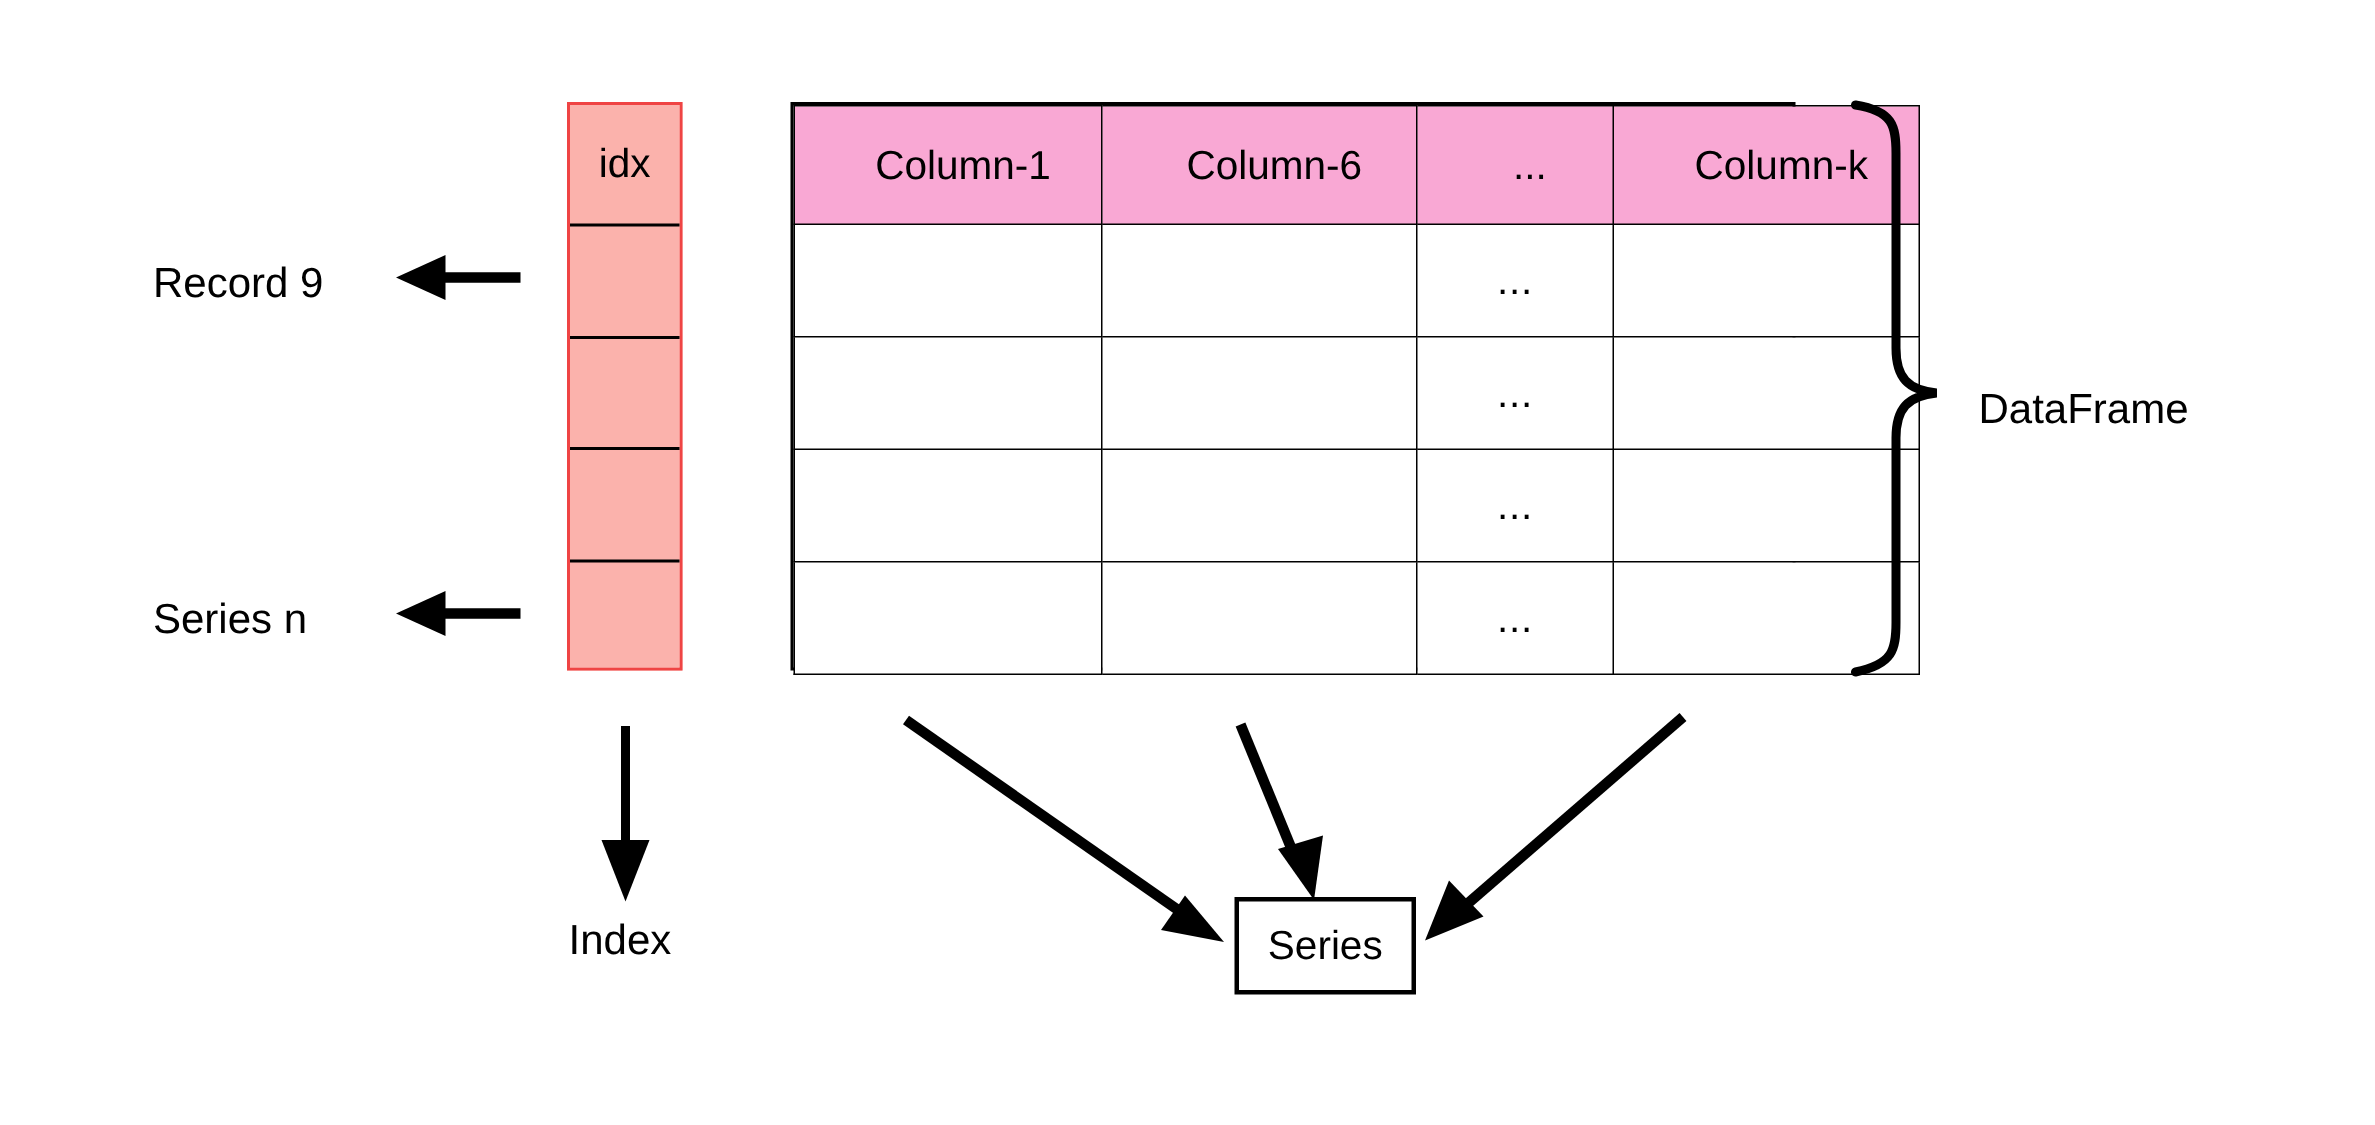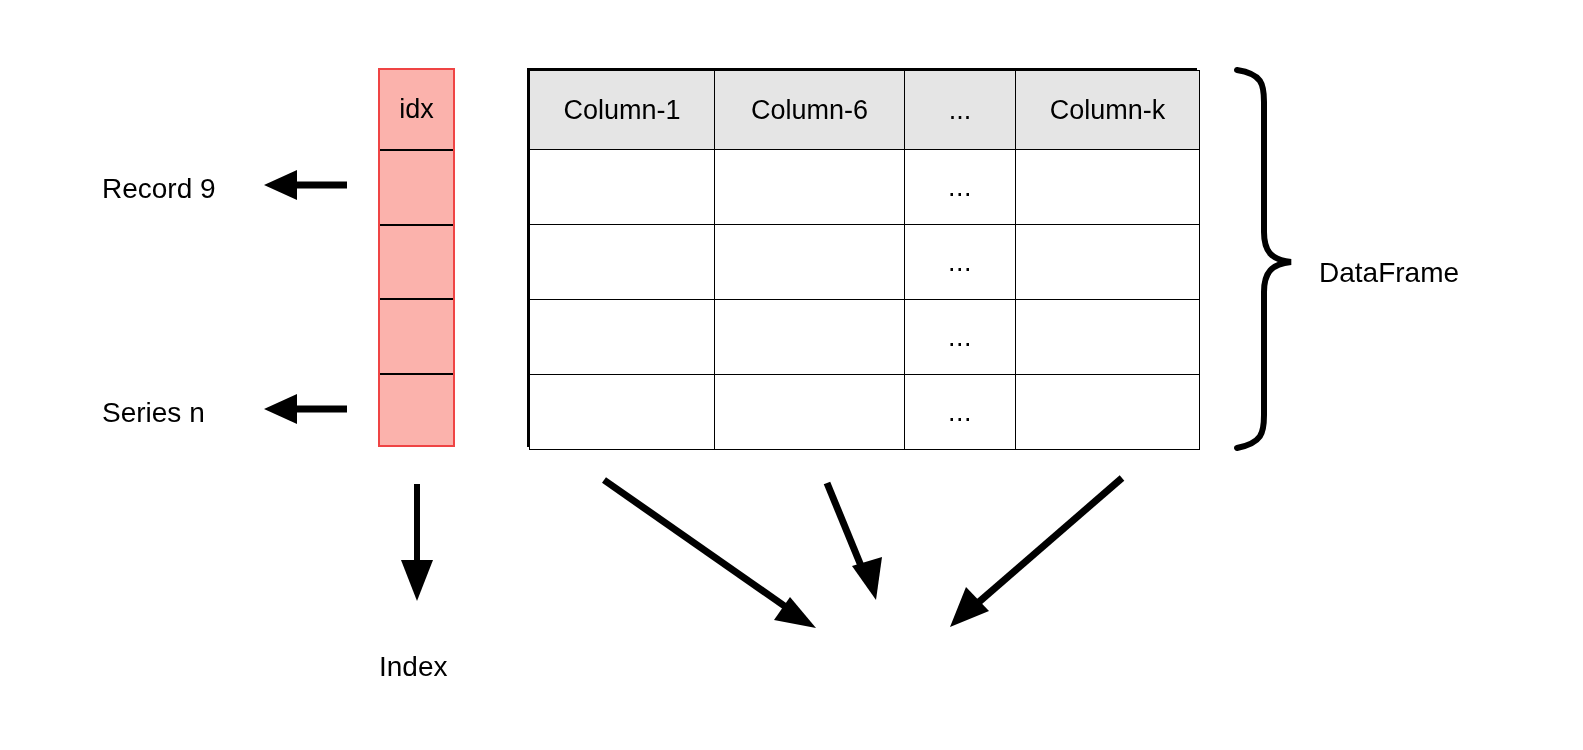--- a/index.html
+++ b/index.html
@@ -87,22 +87,23 @@
     padding: 0;
     text-align: center;
     vertical-align: middle;
     font-weight: normal;
     font-size: 27px;
     line-height: 1;
     color: #000000;
     background: #ffffff;
   }
   #dataframe-table th {
-    background: #e5e5e5;
+    background: #f9a8d4;
     height: 78px;
+    padding-left: 20px;
   }
   #dataframe-table td { height: 74px; }
   .col-1 { width: 184px; }
   .col-2 { width: 189px; }
   .col-3 { width: 110px; }
   .col-4 { width: 183px; }
   .ellipsis-cell { font-size: 27px; letter-spacing: 0.5px; }
 
   
   #series-box {
@@ -125,21 +126,21 @@
   
   .text-label {
     position: absolute;
     font-size: 28px;
     line-height: 1;
     color: #000000;
     white-space: nowrap;
   }
   #label-record-1 { left: 102px; top: 175px; }
   #label-record-n { left: 102px; top: 399px; }
-  #label-index    { left: 379px; top: 613px; margin-top: 40px; }
+  #label-index    { left: 379px; top: 613px; }
   #label-dataframe{ left: 1319px; top: 243px; margin-top: 16px; }
 </style>
 </head>
 <body>
 
 <div id="stage">
 
   <div id="index-column">
     <div class="index-cell h">idx</div>
     <div class="index-cell r1"></div>
@@ -180,20 +181,23 @@
         <tr>
           <td></td>
           <td></td>
           <td class="ellipsis-cell">...</td>
           <td></td>
         </tr>
       </tbody>
     </table>
   </div>
 
+  <div id="series-box">
+    <span>Series</span>
+  </div>
 
   <div class="text-label" id="label-record-1">Record 9</div>
   <div class="text-label" id="label-record-n">Series n</div>
   <div class="text-label" id="label-index">Index</div>
   <div class="text-label" id="label-dataframe">DataFrame</div>
 
   <svg id="overlay" viewBox="0 0 1583 750" width="1583" height="750" xmlns="http://www.w3.org/2000/svg">
 
     <g>
       <line x1="347" y1="185" x2="288" y2="185" stroke="#000000" stroke-width="7"></line>

